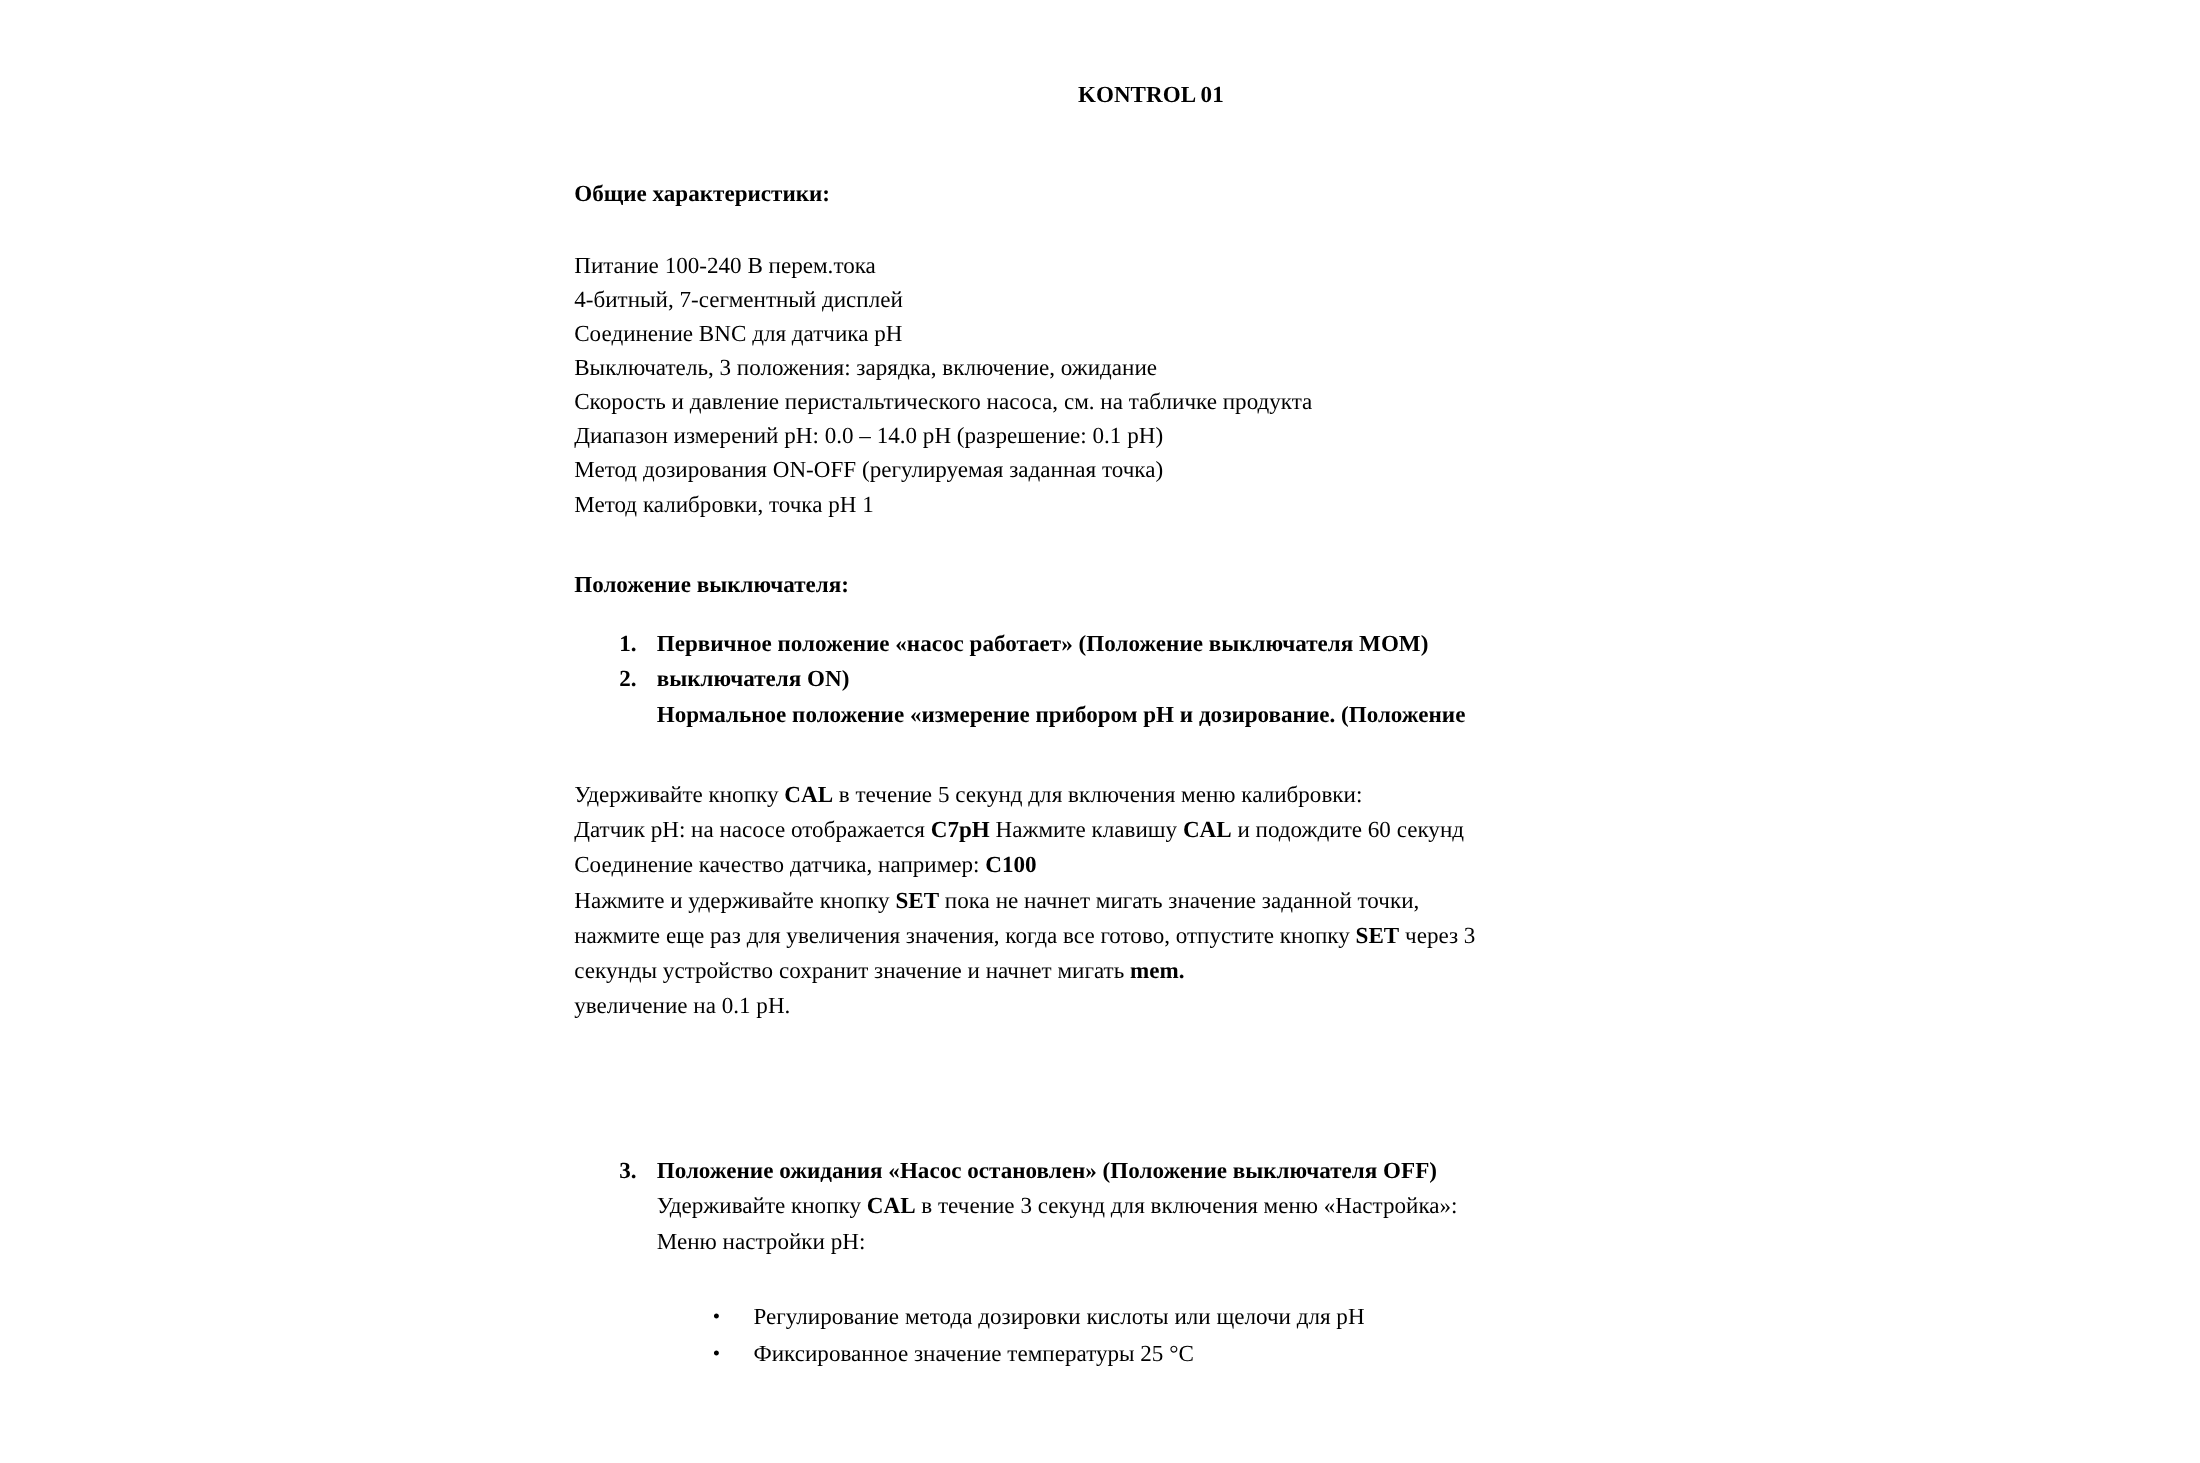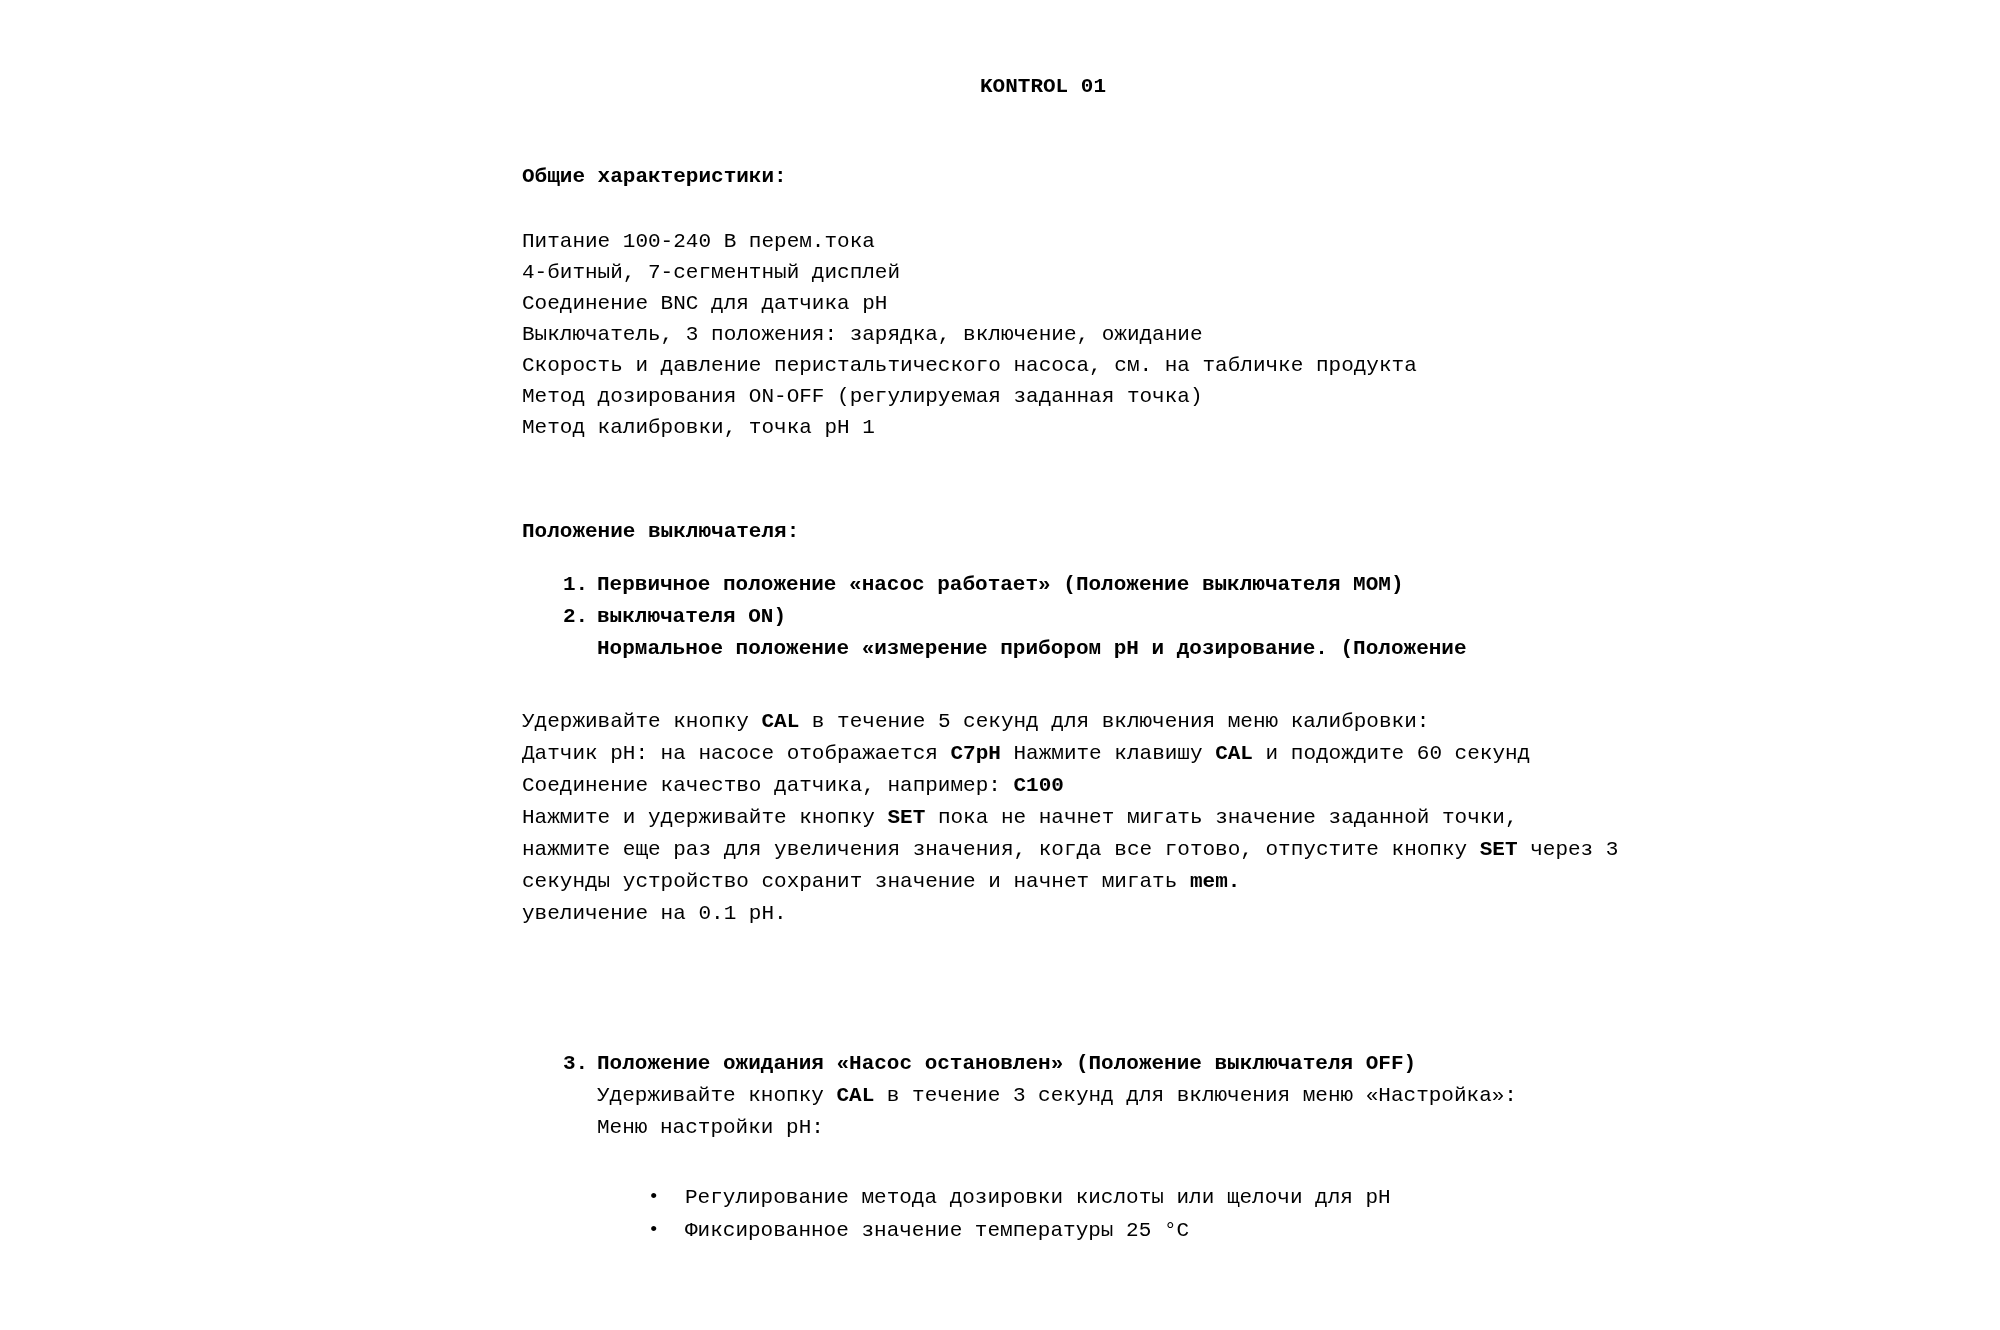--- a/index.html
+++ b/index.html
@@ -5,21 +5,21 @@
   html, body {
     margin: 0;
     padding: 0;
     background: #ffffff;
   }
   .page {
     position: relative;
     width: 2000px;
     height: 1330px;
     background: #ffffff;
-    font-family: Liberation Mono, monospace;
+    font-family: Liberation Serif, serif;
     font-size: 21px;
     color: #000000;
     overflow: hidden;
   }
   .title {
     position: absolute;
     left: 980px;
     top: 71px;
     font-weight: 700;
     line-height: 31px;
@@ -83,20 +83,21 @@
   <div class="title">KONTROL 01</div>
 
   <div class="h" style="top:161px">Общие характеристики:</div>
 
   <div class="block lh31" style="top:226px">
     <div class="ln">Питание 100-240 В перем.тока</div>
     <div class="ln">4-битный, 7-сегментный дисплей</div>
     <div class="ln">Соединение BNC для датчика pH</div>
     <div class="ln">Выключатель, 3 положения: зарядка, включение, ожидание</div>
     <div class="ln">Скорость и давление перистальтического насоса, см. на табличке продукта</div>
+    <div class="ln">Диапазон измерений pH: 0.0 – 14.0 pH (разрешение: 0.1 pH)</div>
     <div class="ln">Метод дозирования ON-OFF (регулируемая заданная точка)</div>
     <div class="ln">Метод калибровки, точка pH 1</div>
   </div>
 
   <div class="h" style="top:516px">Положение выключателя:</div>
 
   <div class="olist" style="top:569px">
     <div class="oitem">
       <span class="num">1.</span>
       <div class="itx bold">

